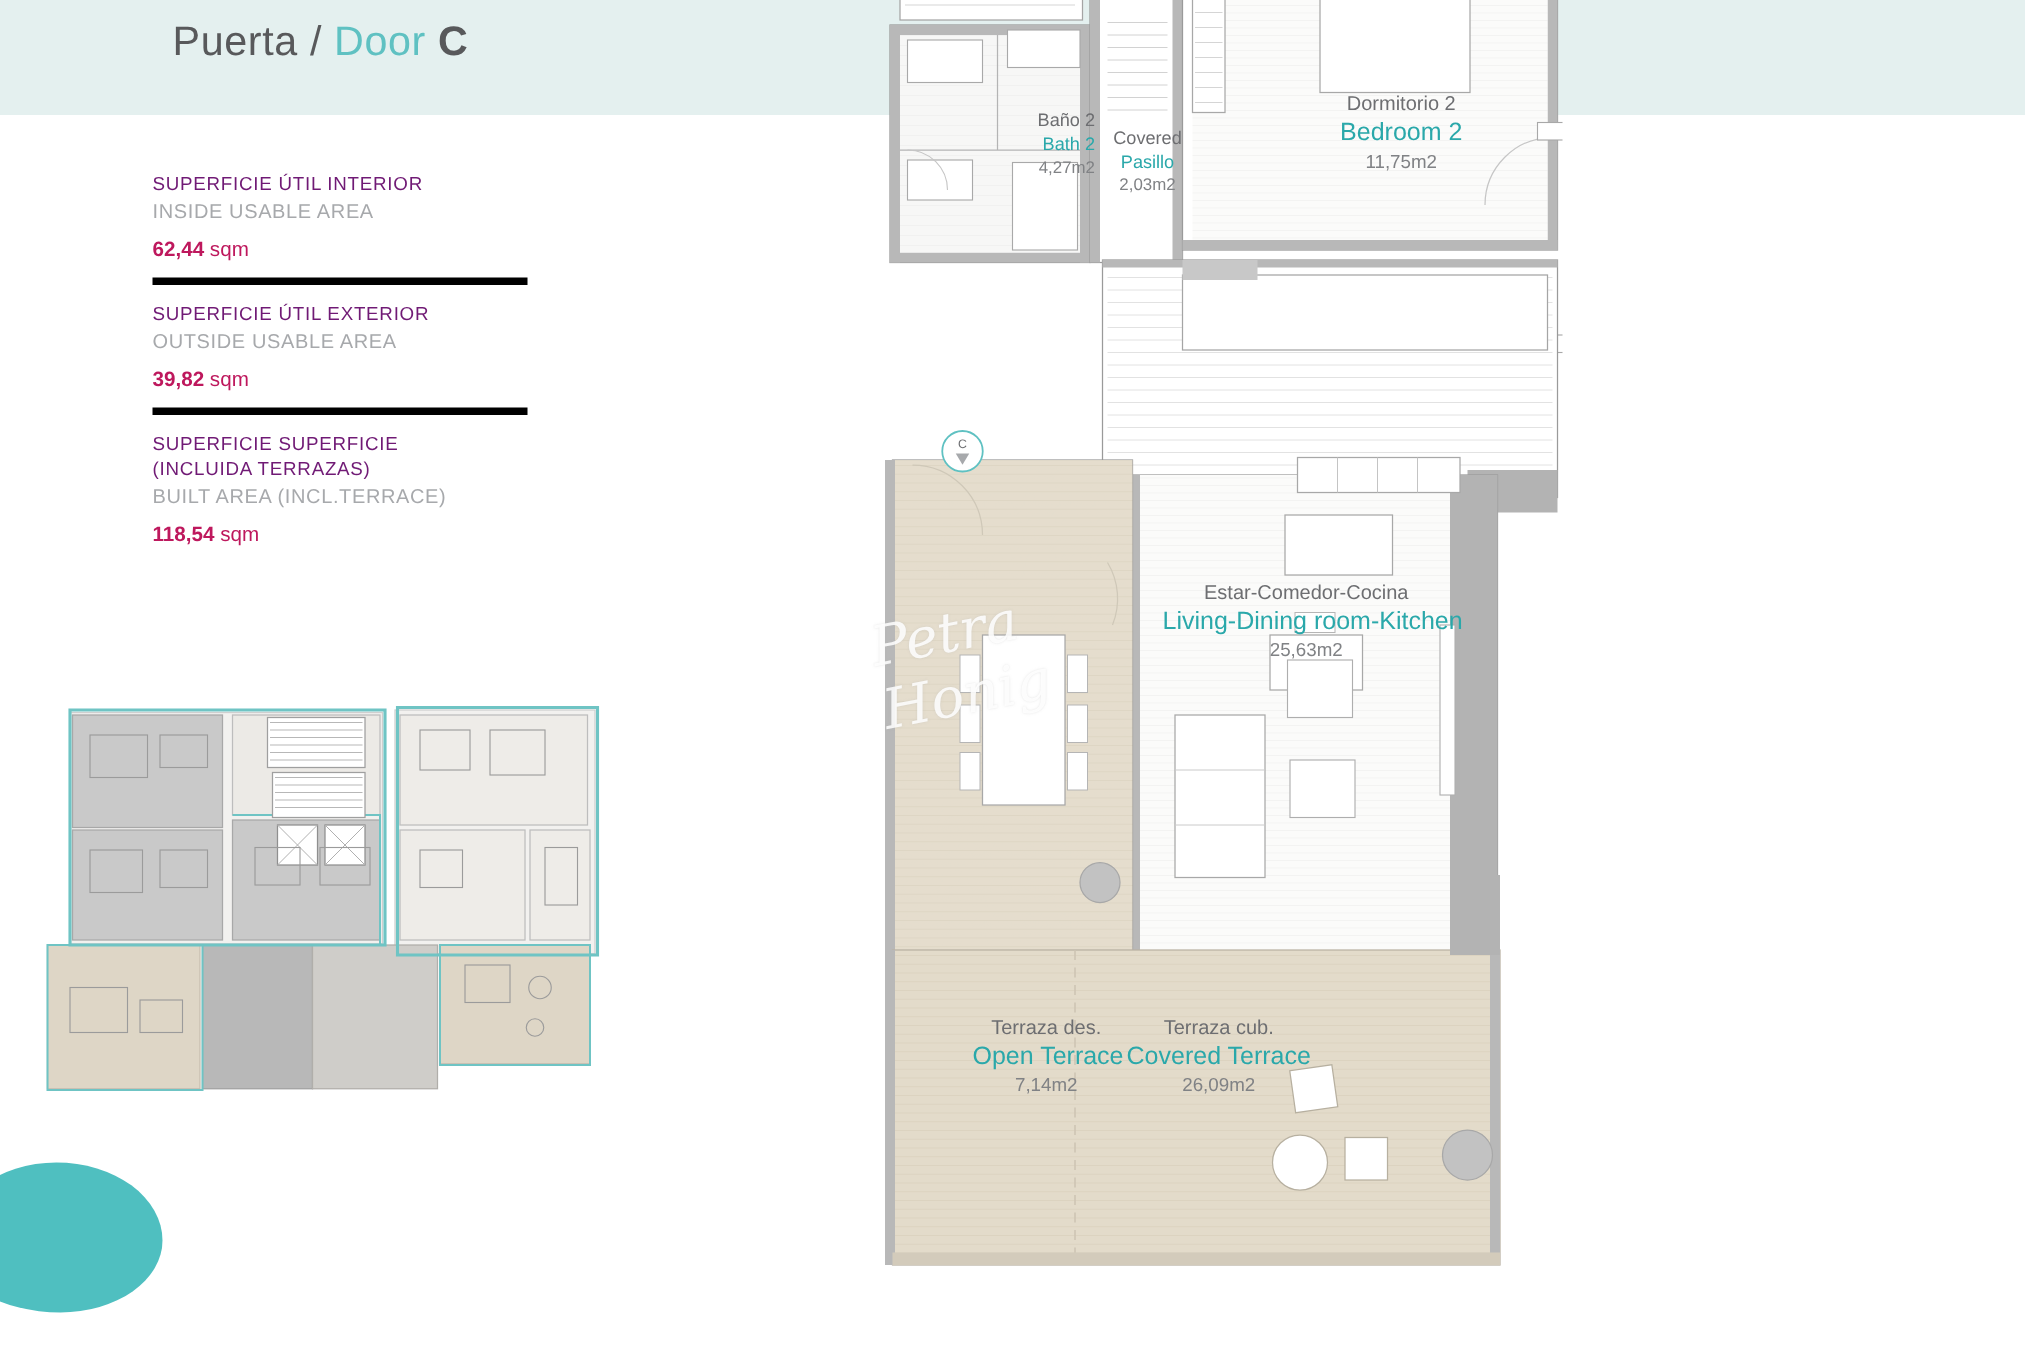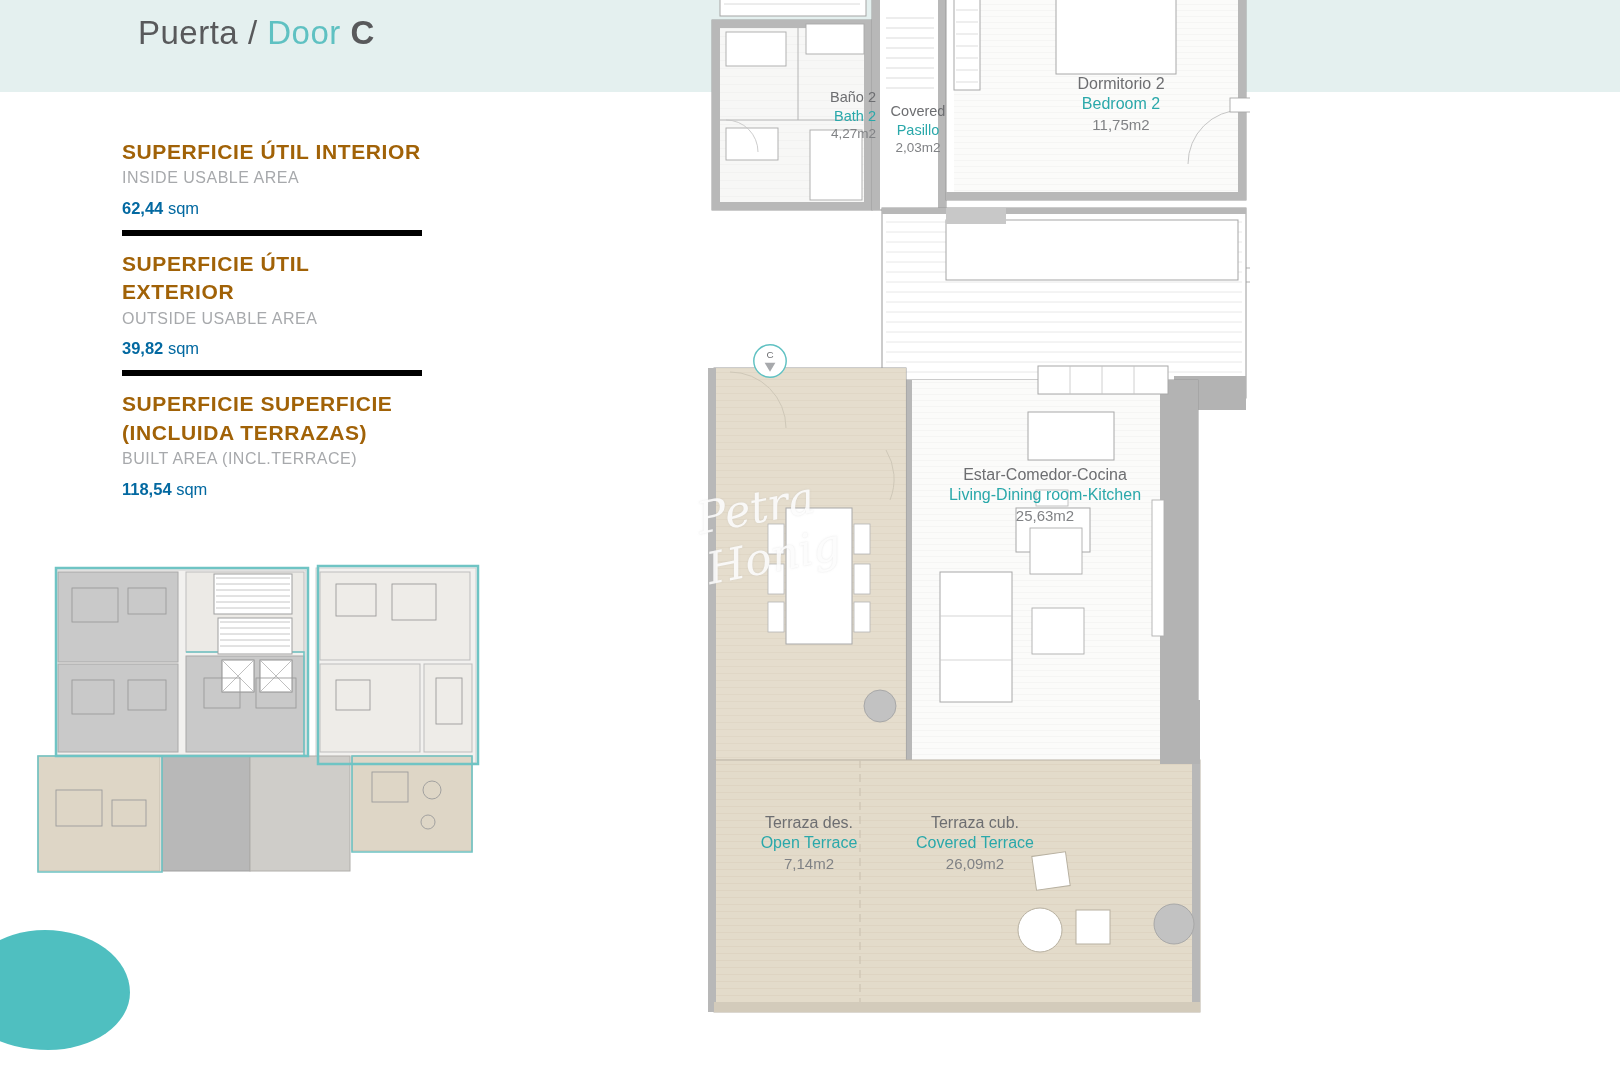--- a/index.html
+++ b/index.html
@@ -43,38 +43,38 @@
     position: absolute;
     left: 122px; top: 138px;
     width: 300px;
   }
   .info-block { padding-bottom: 12px; }
   .info-block + .info-block {
     border-top: 6px solid #000000;
     padding-top: 14px;
   }
   .info-es {
-    font-size: 21px;
-    font-weight: 700;
+    font-size: 15px;
+    font-weight: 400;
     letter-spacing: 0.6px;
-    color: #a16207;
+    color: #701a75;
     line-height: 1.35;
   }
   .info-en {
     font-size: 16px;
     font-weight: 400;
     letter-spacing: 0.5px;
     color: #a7a9ac;
     line-height: 1.35;
     margin-top: 1px;
   }
   .info-val {
     margin-top: 10px;
     font-size: 16.5px;
-    color: #0369a1;
+    color: #be185d;
   }
   .info-val .num { font-weight: 700; }
   .info-val .unit { font-weight: 400; }
 
   
   #keyplan {
     position: absolute;
     left: 36px; top: 560px;
     width: 460px; height: 360px;
   }
@@ -96,21 +96,21 @@
   }
 
   
   .room-label {
     position: absolute;
     text-align: center;
     line-height: 1.28;
     white-space: nowrap;
   }
   .room-label .es { font-size: 16px; color: #6d6e71; }
-  .room-label .en { font-size: 16px; color: #2aa8aa; }
+  .room-label .en { font-size: 20px; color: #2aa8aa; }
   .room-label .ar { font-size: 15px; color: #808285; }
   .room-label.small .es,
   .room-label.small .en { font-size: 14.5px; }
   .room-label.small .ar { font-size: 13.5px; }
 
   
   #watermark {
     position: absolute;
     left: 700px; top: 470px;
     width: 240px;
@@ -442,21 +442,21 @@
   <div class="en">Bedroom 2</div>
   <div class="ar">11,75m2</div>
 </div>
 
 <div class="room-label" style="left:930px; top:465px; width:230px;">
   <div class="es">Estar-Comedor-Cocina</div>
   <div class="en">Living-Dining room-Kitchen</div>
   <div class="ar">25,63m2</div>
 </div>
 
-<div class="room-label" style="left:750px; top:813px; width:118px;">
+<div class="room-label" style="left:778px; top:813px; width:118px;">
   <div class="es">Terraza des.</div>
   <div class="en">Open Terrace</div>
   <div class="ar">7,14m2</div>
 </div>
 
 <div class="room-label" style="left:900px; top:813px; width:150px;">
   <div class="es">Terraza cub.</div>
   <div class="en">Covered Terrace</div>
   <div class="ar">26,09m2</div>
 </div>

